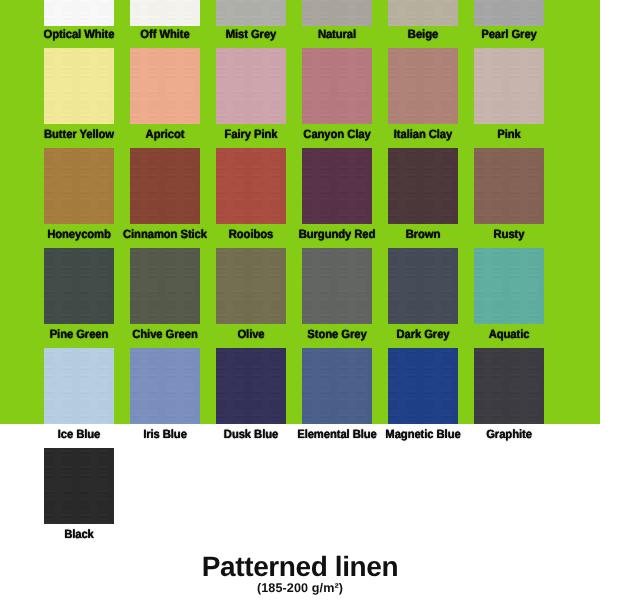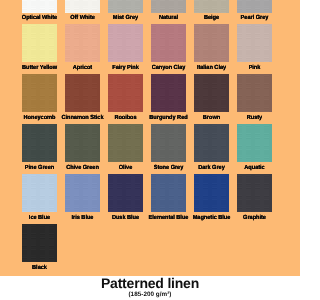--- a/index.html
+++ b/index.html
@@ -13,22 +13,22 @@
   }
   body {
     font-family: "Liberation Sans", sans-serif;
     -webkit-font-smoothing: antialiased;
     text-rendering: geometricPrecision;
   }
   #chart { transform: translateZ(0); }
   #chart {
     position: relative;
     width: 300px;
-    height: 276px;
-    background: #fdba74;
+    height: 212px;
+    background: #84cc16;
   }
   .swatch-cell {
     position: absolute;
   }
   .swatch {
     position: absolute;
     left: 0;
     top: 0;
     width: 35px;
     height: 38.2px;

